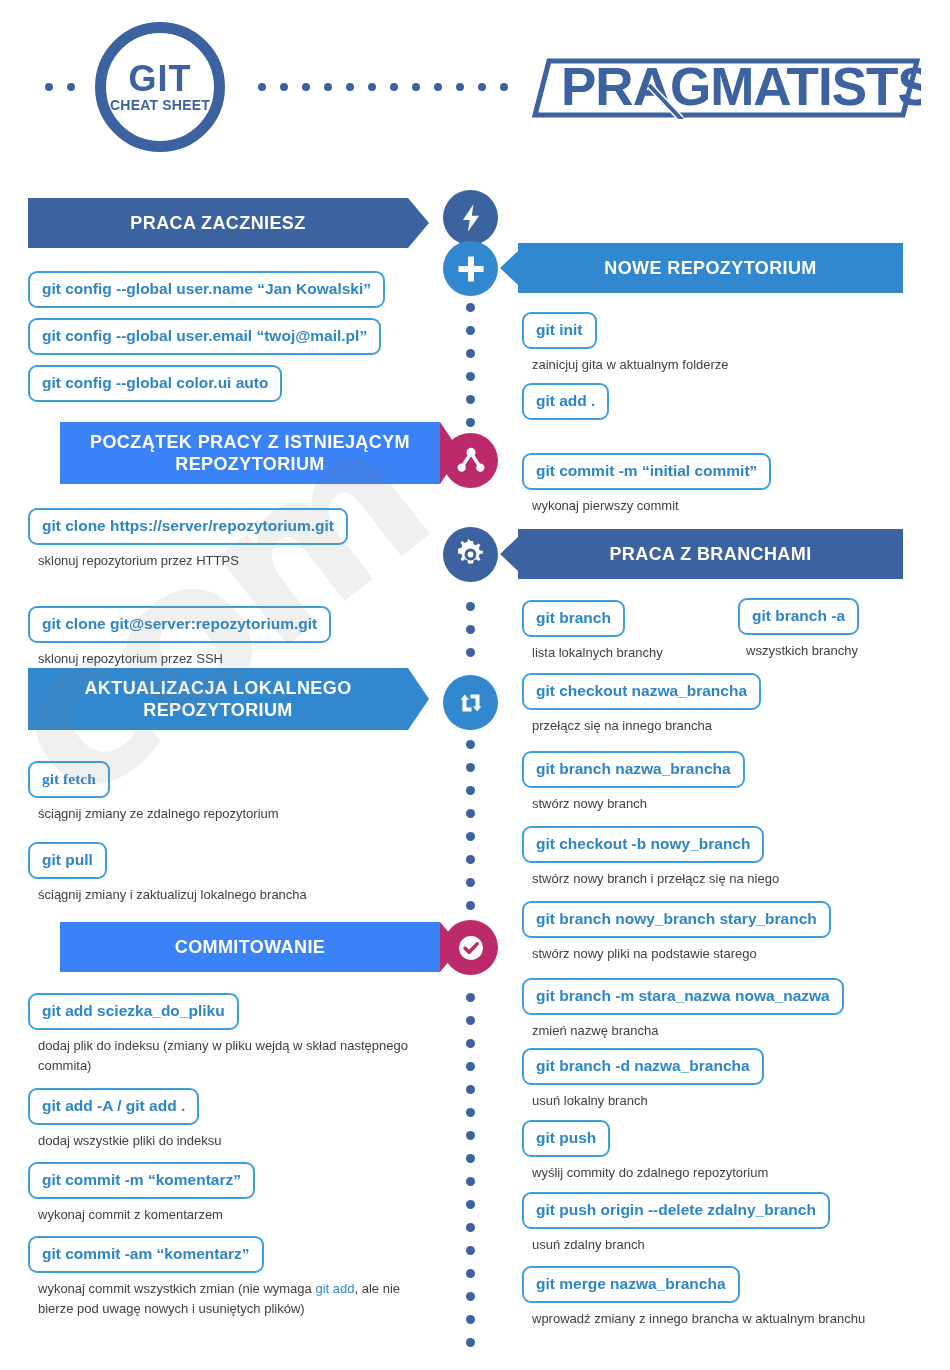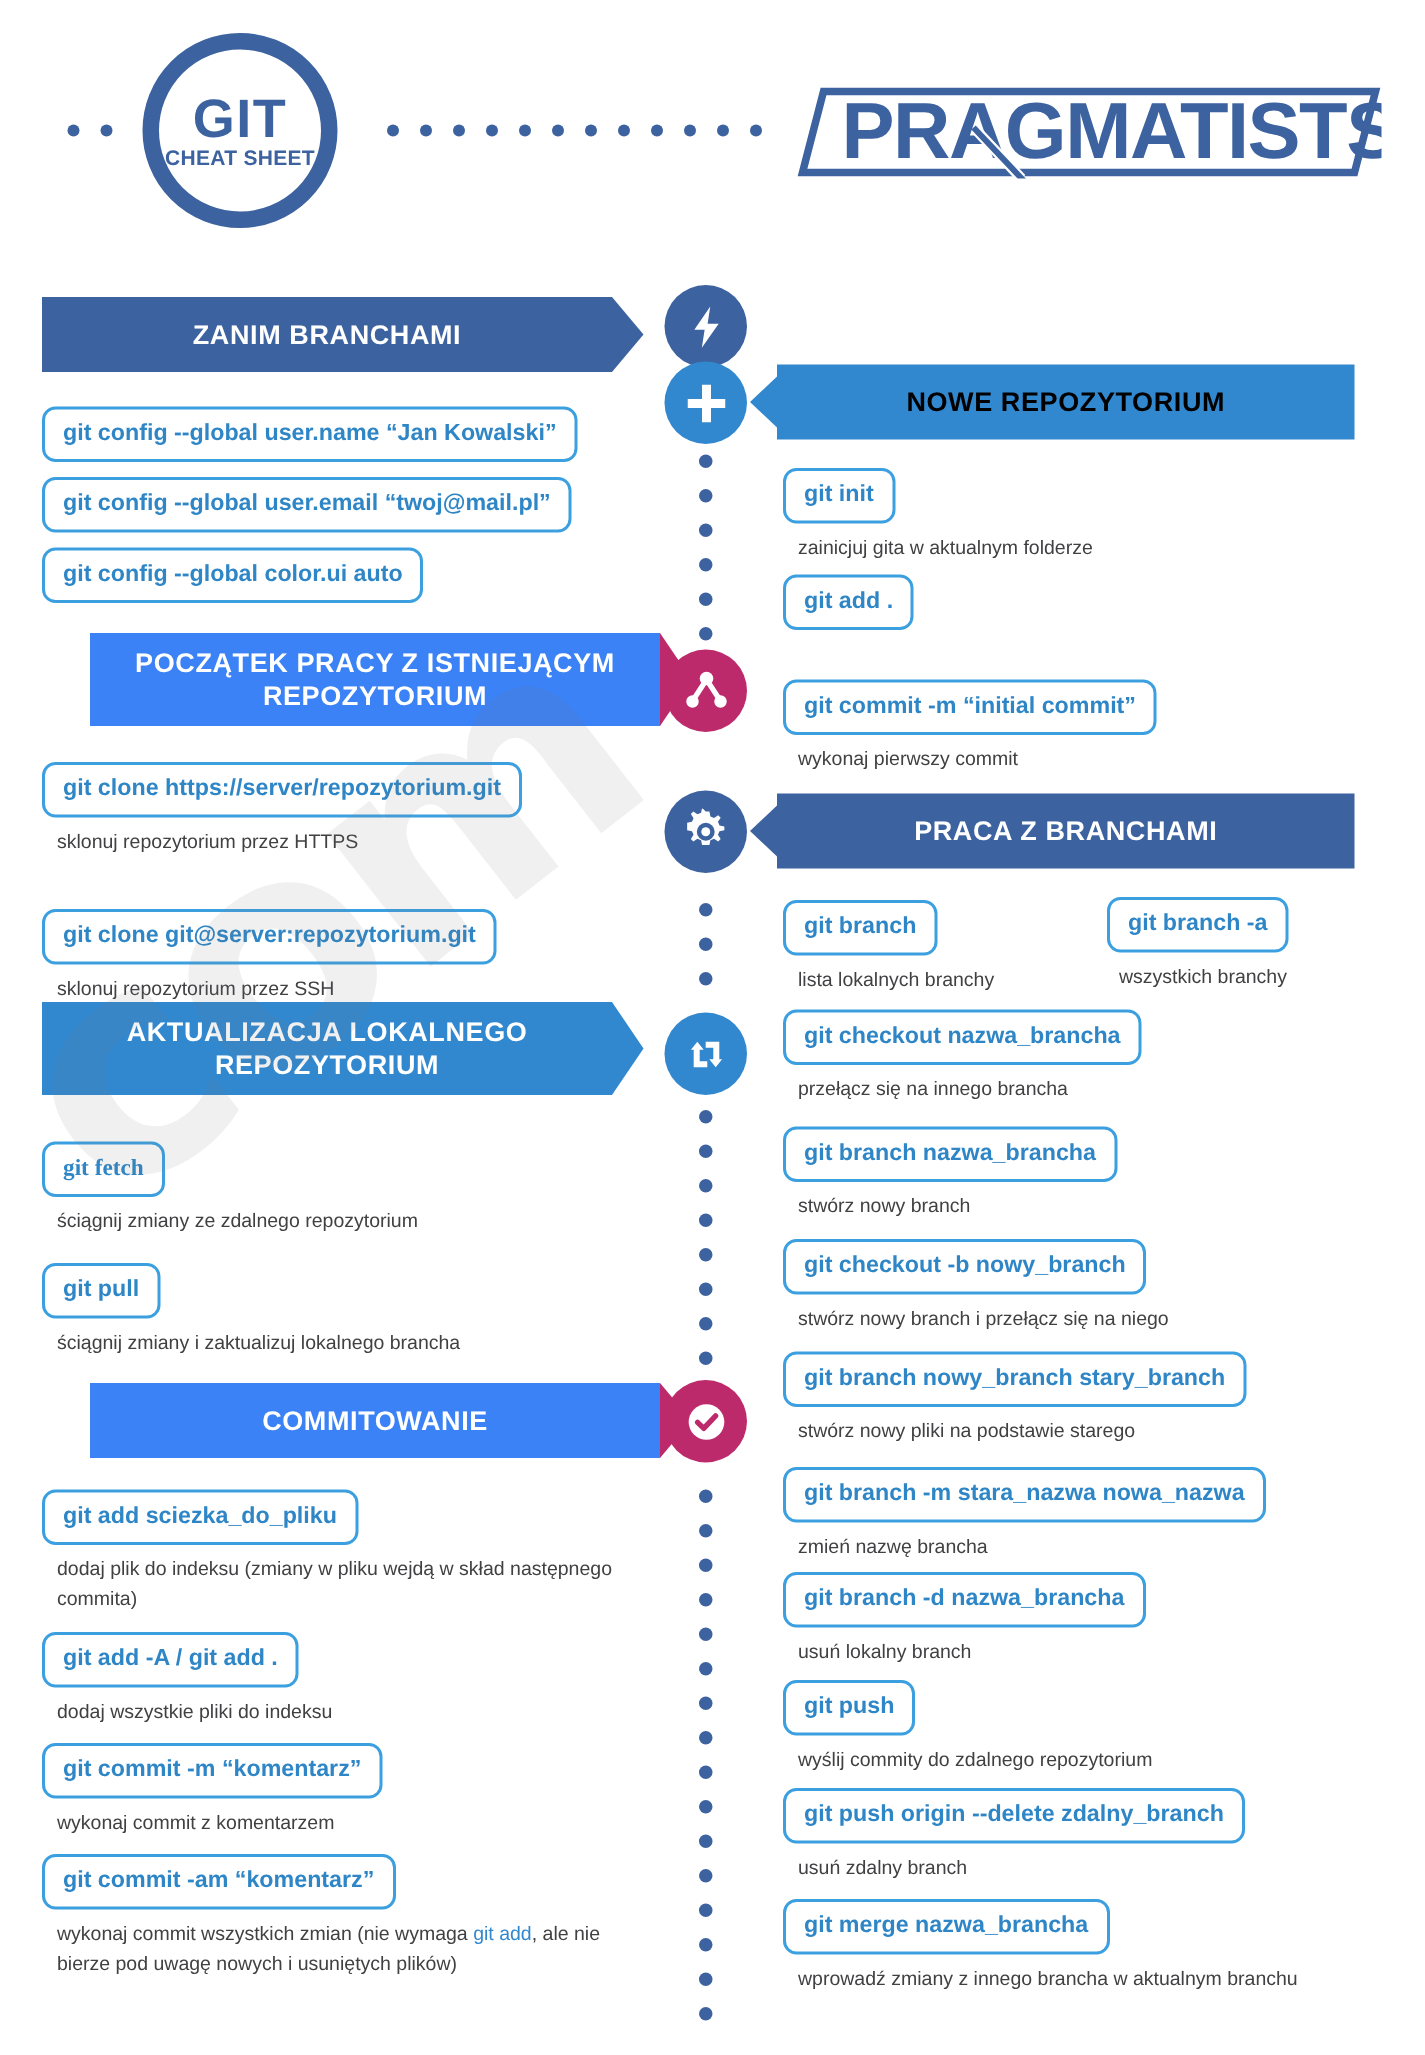--- a/index.html
+++ b/index.html
@@ -247,21 +247,21 @@
   </div>
 
   <div class="ic ic-pink" style="left:443px;top:920px;">
     <svg width="34" height="34" viewBox="0 0 24 24">
       <circle cx="12" cy="12" r="8.4" fill="#fff"></circle>
       <path d="M7.8 12.2 L10.7 15 L16.3 9.1" stroke="#BD2A6B" stroke-width="2.5" fill="none" stroke-linecap="round" stroke-linejoin="round"></path>
     </svg>
   </div>
 
   <div class="bar bar-navy" style="left:28px;top:198px;width:380px;color:#3D62A0;">
-    <span style="color:#fff;">ZANIM BRANCHAMI</span>
+    <span style="color:#fff;">PRACA ZACZNIESZ</span>
     <span class="tip-r"></span>
   </div>
   <div class="pill" style="left:28px;top:271px;">git config --global user.name “Jan Kowalski”</div>
   <div class="pill" style="left:28px;top:318px;">git config --global user.email “twoj@mail.pl”</div>
   <div class="pill" style="left:28px;top:365px;">git config --global color.ui auto</div>
 
   <div class="bar bar-pink two-line" style="left:28px;top:422px;width:380px;color:#BD2A6B;">
     <span style="color:#fff;">POCZĄTEK PRACY Z ISTNIEJĄCYM REPOZYTORIUM</span>
     <span class="tip-r"></span>
   </div>
@@ -291,21 +291,21 @@
   <div class="desc" style="left:38px;top:1205px;width:380px;">wykonaj commit z komentarzem</div>
   <div class="pill" style="left:28px;top:1236px;">git commit -am “komentarz”</div>
   <div class="desc" style="left:38px;top:1279px;width:390px;">
     <span>wykonaj commit wszystkich zmian (nie wymaga</span>
     <span class="hl">git add</span><span>, ale nie bierze pod uwagę nowych</span>
     <span>i usuniętych plików)</span>
   </div>
 
   <div class="bar bar-blue" style="left:518px;top:243px;width:385px;color:#3288CF;">
     <span class="notch-l"></span>
-    <span style="color:#000000;">NOWE REPOZYTORIUM</span>
+    <span style="color:#ffffff;">NOWE REPOZYTORIUM</span>
   </div>
   <div class="pill" style="left:522px;top:312px;">git init</div>
   <div class="desc" style="left:532px;top:355px;width:400px;">zainicjuj gita w aktualnym folderze</div>
   <div class="pill" style="left:522px;top:383px;">git add .</div>
   <div class="pill" style="left:522px;top:453px;">git commit -m “initial commit”</div>
   <div class="desc" style="left:532px;top:496px;width:400px;">wykonaj pierwszy commit</div>
 
   <div class="bar bar-navy" style="left:518px;top:529px;width:385px;color:#3D62A0;">
     <span class="notch-l"></span>
     <span style="color:#fff;">PRACA Z BRANCHAMI</span>

